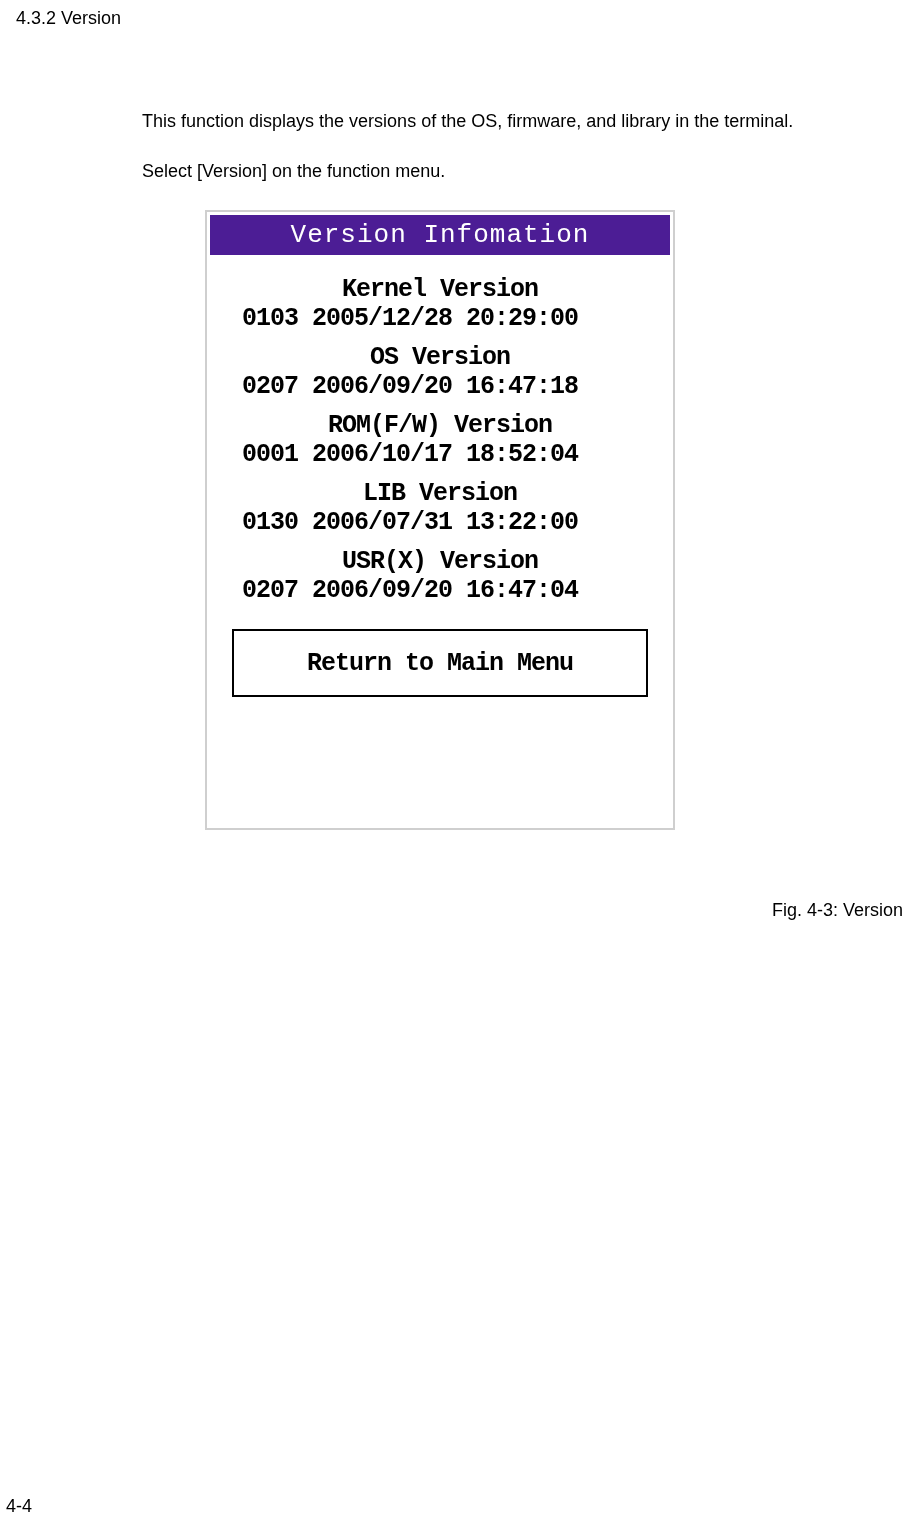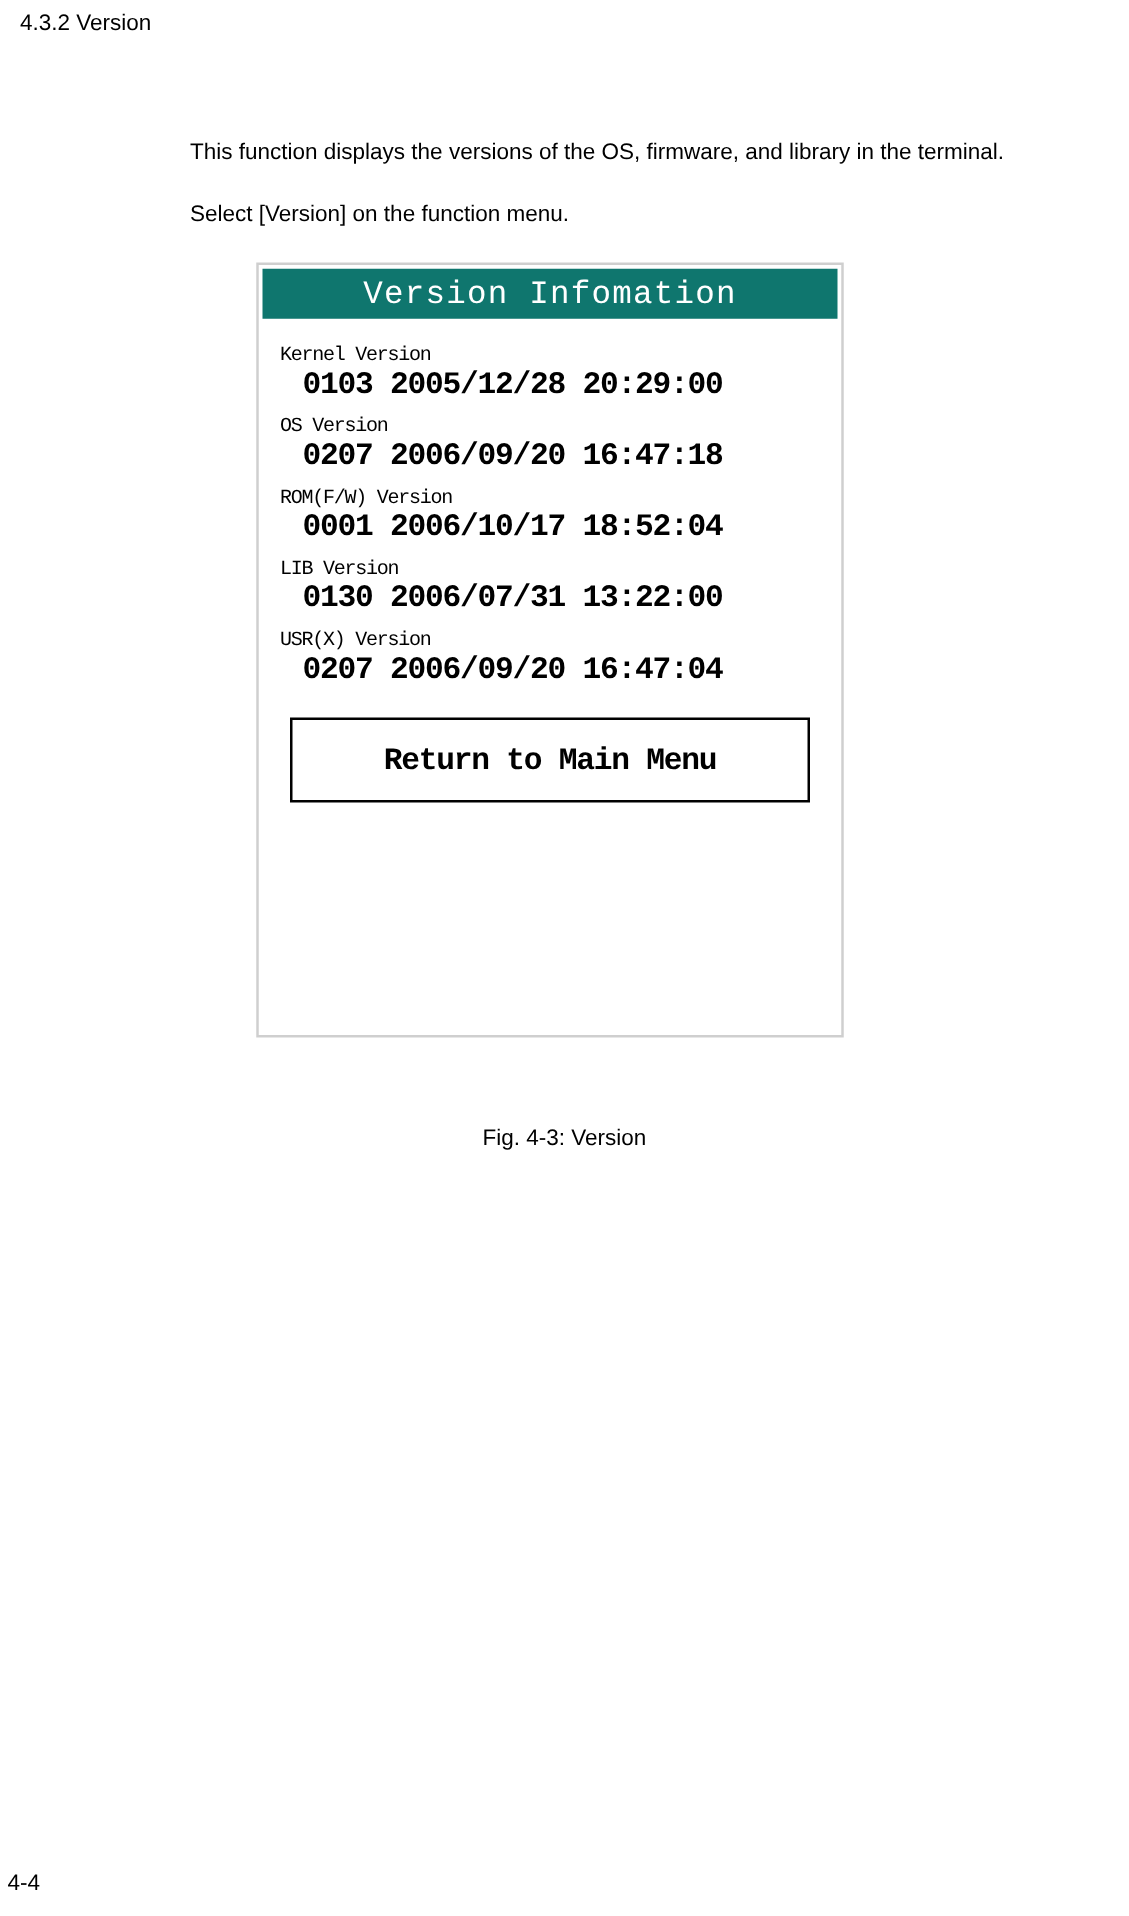--- a/index.html
+++ b/index.html
@@ -13,62 +13,63 @@
   }
   .section-heading {
     position: absolute;
     top: 8px;
     left: 16px;
     font-size: 18px;
     font-weight: 400;
   }
   .body-text {
     position: absolute;
-    left: 152px;
+    left: 142px;
     font-size: 18px;
     font-weight: 400;
     line-height: 1.3;
   }
   .p1 { top: 110px; }
   .p2 { top: 160px; }
   .figure-wrap {
     position: absolute;
     top: 210px;
     left: 205px;
     width: 470px;
     height: 620px;
     border: 2px solid #cfcfcf;
     background: #ffffff;
     padding: 3px;
   }
   .title-bar {
     height: 40px;
-    background: #0f766e;
+    background: #4c1d95;
     color: #ffffff;
     font-size: 26px;
     font-weight: 400;
     font-family: "Courier New", monospace;
     letter-spacing: 1px;
     display: flex;
     align-items: center;
     justify-content: center;
   }
   .content-area {
     padding: 10px 14px 14px 14px;
     font-family: "Courier New", monospace;
     color: #000000;
   }
   .ver-block {
     margin-top: 10px;
   }
   .ver-label {
-    font-size: 16px;
-    font-weight: 400;
+    font-size: 25px;
+    font-weight: 700;
     letter-spacing: -1px;
     white-space: nowrap;
+    text-align: center;
   }
   .ver-value {
     font-size: 25px;
     font-weight: 600;
     letter-spacing: -1px;
     padding-left: 18px;
     white-space: nowrap;
   }
   .return-btn {
     margin: 24px 8px 0 8px;
@@ -81,21 +82,21 @@
     font-size: 25px;
     font-weight: 600;
     letter-spacing: -1px;
     cursor: pointer;
   }
   .caption {
     position: absolute;
     top: 900px;
     left: 0;
     width: 903px;
-    text-align: center;
+    text-align: right;
     font-size: 18px;
   }
   .page-num {
     position: absolute;
     bottom: 16px;
     left: 6px;
     font-size: 18px;
   }
 </style>
 </head>

